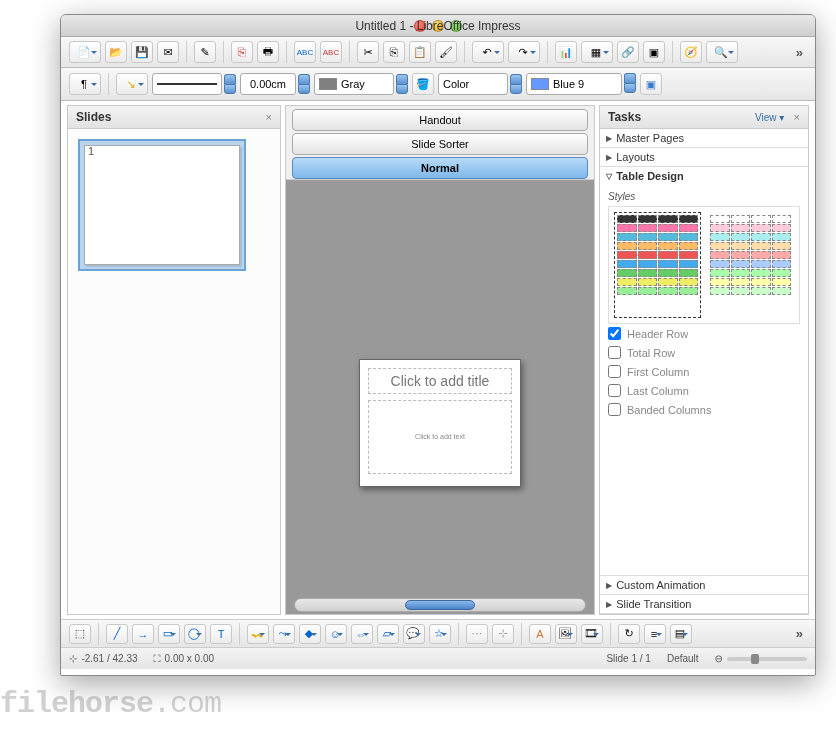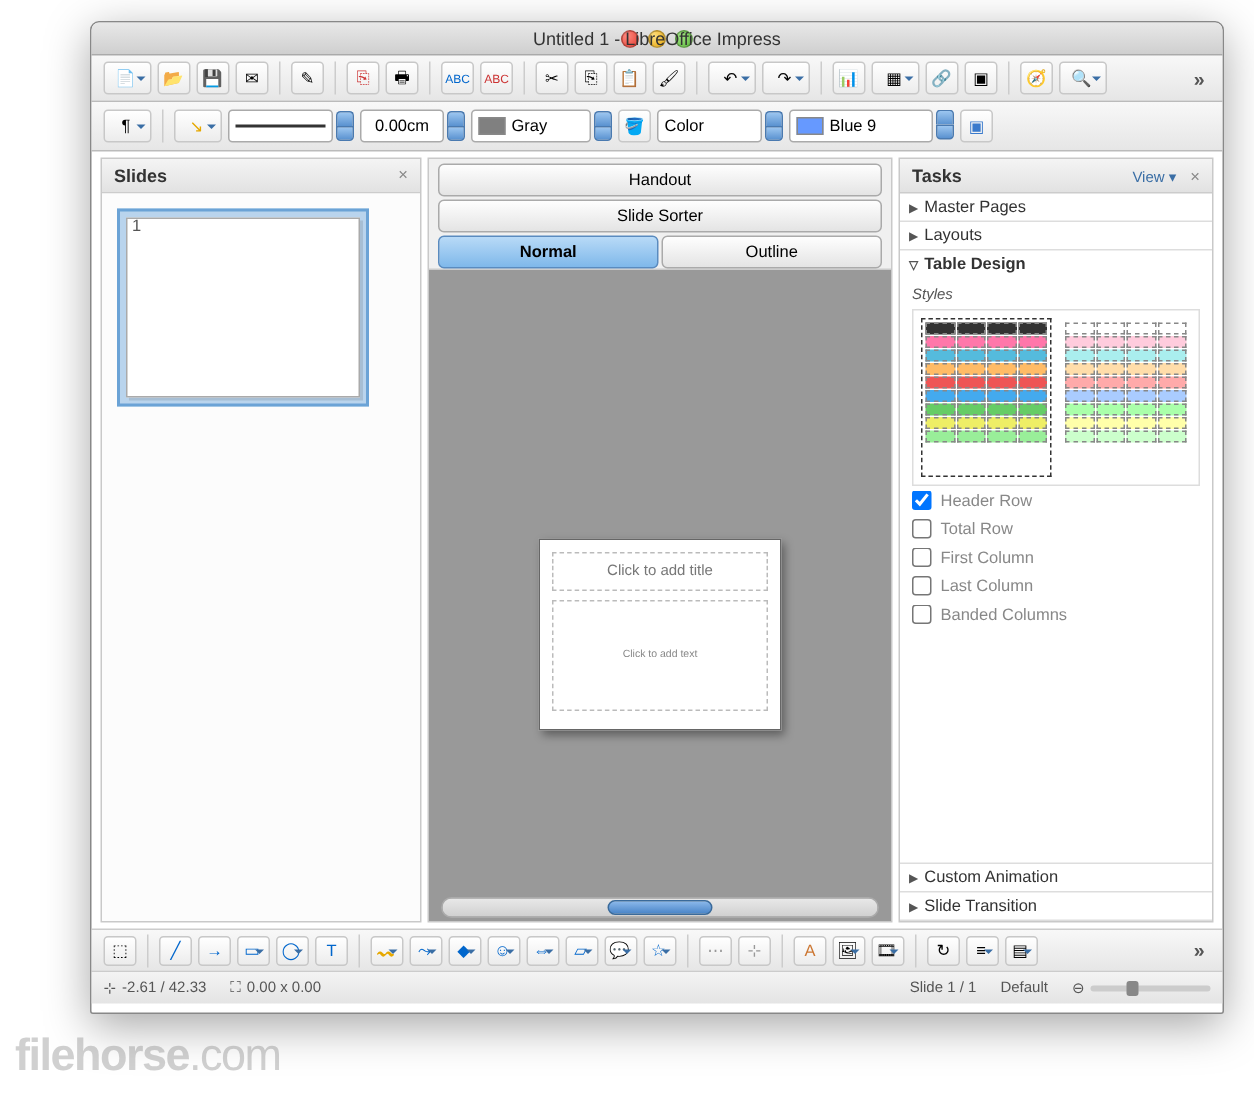--- a/index.html
+++ b/index.html
@@ -40,21 +40,21 @@
 .slideThumb { width: 168px; height: 132px; border: 2px solid #6ba3d6; background: #b9d4ed; padding: 4px; position: relative; }
 .slideThumb .inner { width: 100%; height: 100%; background: #fff; border: 1px solid #aaa; box-shadow: 2px 2px 0 rgba(0,0,0,0.1); }
 .slideThumb .num { position: absolute; top: 4px; left: 8px; font-size: 11px; color: #555; }
 
 .tabs { display: flex; flex-wrap: wrap; gap: 2px; padding: 3px 6px 0; background: #f0f0f0; border-bottom: 1px solid #ccc; }
 .tab { flex: 1; min-width: 45%; height: 22px; border: 1px solid #aaa; border-radius: 4px; background: linear-gradient(#fefefe,#e4e4e4); text-align: center; line-height: 20px; font-size: 11px; cursor: pointer; }
 .tab.wide { min-width: 96%; }
 .tab.active { background: linear-gradient(#b8daf7,#7fb8ea); border-color: #5a8bbf; font-weight: bold; }
 .canvas { flex: 1; background: #999; position: relative; overflow: hidden; }
 .slideEdit { position: absolute; left: 50%; top: 56%; transform: translate(-50%,-50%); width: 162px; height: 128px; background: #fff; border: 1px solid #666; box-shadow: 2px 3px 6px rgba(0,0,0,0.4); padding: 8px; }
-.titleBox { border: 1px dashed #bbb; height: 26px; text-align: center; line-height: 24px; font-size: 10px; color: #777; margin-bottom: 6px; }
+.titleBox { border: 1px dashed #bbb; height: 26px; text-align: center; line-height: 24px; font-size: 14px; color: #777; margin-bottom: 6px; }
 .contentBox { border: 1px dashed #bbb; height: 74px; text-align: center; line-height: 72px; font-size: 7px; color: #888; }
 .hscroll { position: absolute; bottom: 2px; left: 8px; right: 8px; height: 14px; background: linear-gradient(#e8e8e8,#d0d0d0); border-radius: 7px; border: 1px solid #aaa; }
 .hscroll .thumb { position: absolute; left: 38%; width: 24%; top: 1px; bottom: 1px; background: linear-gradient(#8bb8ea,#4a85c8); border-radius: 6px; border: 1px solid #3a6a9a; }
 
 .tasksBody { flex: 1; overflow: hidden; display: flex; flex-direction: column; }
 .section { border-bottom: 1px solid #ddd; }
 .secHead { padding: 3px 6px; font-size: 11px; color: #333; cursor: pointer; display: flex; align-items: center; gap: 4px; }
 .secHead.open { font-weight: bold; }
 .tri { font-size: 8px; color: #555; }
 .designContent { padding: 4px 8px 8px; }
@@ -67,21 +67,21 @@
 .showLabel { font-size: 10px; color: #444; margin: 8px 0 4px; border-bottom: 1px solid #e4e4e4; padding-bottom: 2px; }
 .chk { display: flex; align-items: center; gap: 6px; padding: 3px 0; color: #888; font-size: 11px; }
 .chk input { width: 13px; height: 13px; }
 .bottombar { height: 28px; background: linear-gradient(#f8f8f8,#e6e6e6); border-top: 1px solid #ccc; display: flex; align-items: center; padding: 0 8px; gap: 4px; }
 .bottombar .tbtn { width: 22px; height: 20px; }
 .statusbar { height: 22px; background: linear-gradient(#f4f4f4,#e4e4e4); border-top: 1px solid #ccc; display: flex; align-items: center; padding: 0 8px; font-size: 10px; color: #555; gap: 16px; }
 .statusbar .seg { display: flex; align-items: center; gap: 4px; }
 .statusbar .spacer { flex: 1; }
 .zoomSlider { width: 80px; height: 4px; background: #ccc; border-radius: 2px; position: relative; }
 .zoomSlider .knob { position: absolute; left: 30%; top: -3px; width: 8px; height: 10px; background: #888; border-radius: 2px; }
-.watermark { position: absolute; left: 10px; bottom: 10px; font-size: 30px; font-weight: 900; color: rgba(120,120,120,0.35); font-family: Liberation Sans, sans-serif; letter-spacing: -1px; }
+.watermark { position: absolute; left: 0; bottom: 10px; font-size: 30px; font-weight: 900; color: rgba(120,120,120,0.35); font-family: Liberation Mono, monospace; letter-spacing: -1px; }
 .watermark span { font-weight: 300; }
 .viewLink { font-size: 10px; color: #3a6ea5; cursor: pointer; font-weight: normal; }
 </style>
 </head>
 <body>
 
 <div class="window">
   <div class="titlebar">
     <div class="traffic">
       <div class="tl red"></div>
@@ -189,21 +189,20 @@
           <div class="inner"></div>
         </div>
       </div>
     </div>
 
     <div class="panel center">
       <div class="tabs">
         <div class="tab">Handout</div>
         <div class="tab wide">Slide Sorter</div>
         <div class="tab active">Normal</div>
-        <div class="tab">Outline</div>
       </div>
       <div class="canvas">
         <div class="slideEdit">
           <div class="titleBox">Click to add title</div>
           <div class="contentBox">Click to add text</div>
         </div>
         <div class="hscroll">
           <div class="thumb"></div>
         </div>
       </div>

